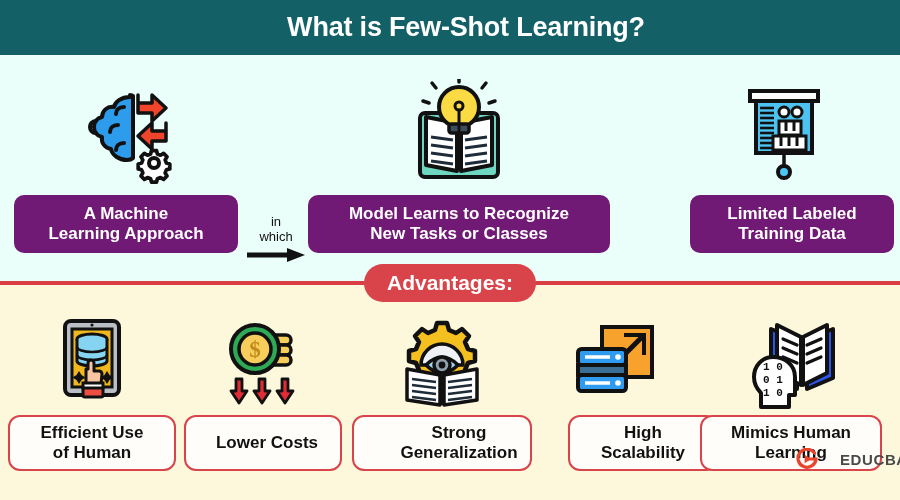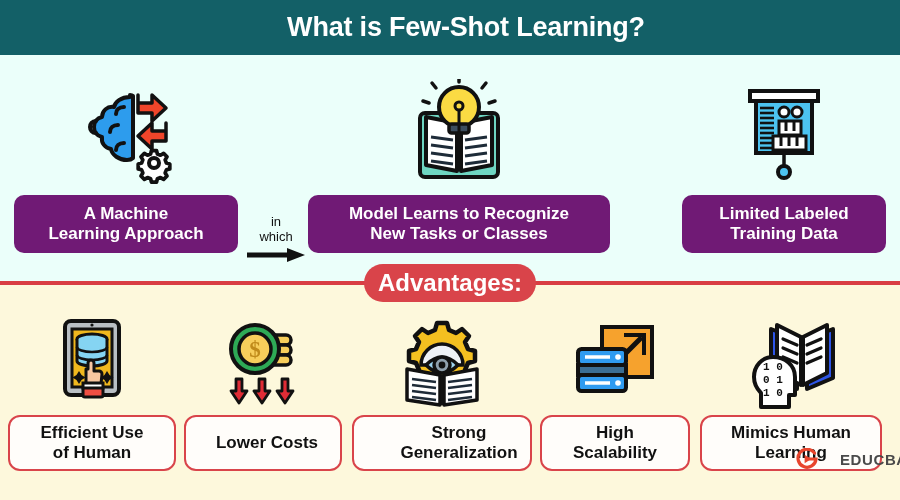--- a/index.html
+++ b/index.html
@@ -69,21 +69,21 @@
   
   .adv-pill {
     position: absolute;
     left: 364px;
     top: 264px;
     width: 172px;
     height: 38px;
     border-radius: 19px;
     background: #d9444a;
     color: #ffffff;
-    font-size: 24px;
+    font-size: 21px;
     font-weight: bold;
     text-align: center;
     line-height: 38px;
     white-space: nowrap;
     z-index: 6;
   }
 
   
   .step {
     position: absolute;
@@ -310,21 +310,21 @@
 
         <rect x="37" y="55" width="33" height="14" fill="#fff" stroke="#111" stroke-width="3"></rect>
         <line x1="45" y1="55" x2="45" y2="65" stroke="#111" stroke-width="3"></line>
         <line x1="53" y1="55" x2="53" y2="65" stroke="#111" stroke-width="3"></line>
         <line x1="61" y1="55" x2="61" y2="65" stroke="#111" stroke-width="3"></line>
 
         <line x1="48" y1="72" x2="48" y2="86" stroke="#111" stroke-width="3.5"></line>
         <circle cx="48" cy="91" r="6" fill="#4cc3f0" stroke="#111" stroke-width="4"></circle>
       </svg>
     </div>
-    <div class="step-label" style="white-space:pre-line;">Limited Labeled
+    <div class="step-label" style="white-space:pre-line;margin-left:8px;">Limited Labeled
 Training Data</div>
   </div>
 
   <div class="divider-line"></div>
   <div class="adv-section"></div>
   <div class="adv-pill">Advantages:</div>
 
   <div class="adv-item" id="adv-1">
     <div class="adv-icon">
       <svg width="74" height="94" viewBox="0 0 74 94">
@@ -418,21 +418,21 @@
 
         <rect x="6" y="28" width="48" height="16" rx="3.5" fill="#2f9bf0" stroke="#111" stroke-width="4"></rect>
         <line x1="13" y1="36" x2="38" y2="36" stroke="#fff" stroke-width="3.5"></line>
         <circle cx="46" cy="36" r="2.8" fill="#fff"></circle>
         <rect x="6" y="44" width="48" height="10" fill="#3b6e94" stroke="#111" stroke-width="4"></rect>
         <rect x="6" y="54" width="48" height="16" rx="3.5" fill="#2f9bf0" stroke="#111" stroke-width="4"></rect>
         <line x1="13" y1="62" x2="38" y2="62" stroke="#fff" stroke-width="3.5"></line>
         <circle cx="46" cy="62" r="2.8" fill="#fff"></circle>
       </svg>
     </div>
-    <div class="adv-card" style="white-space:pre-line;">High
+    <div class="adv-card" style="white-space:pre-line;margin-left:28px;">High
 Scalability</div>
   </div>
 
   <div class="adv-item" id="adv-5">
     <div class="adv-icon">
       <svg width="100" height="94" viewBox="0 0 100 94">
 
         <path d="M30 12 l26 10 l0 50 l-26 -11 z" fill="#2d55e8" stroke="#111" stroke-width="4" stroke-linejoin="round"></path>
         <path d="M92 12 l-26 10 l0 50 l26 -11 z" fill="#2d55e8" stroke="#111" stroke-width="4" stroke-linejoin="round"></path>
         <path d="M36 8 l24 12 l0 48 l-24 -12 z" fill="#ffffff" stroke="#111" stroke-width="4" stroke-linejoin="round"></path>

